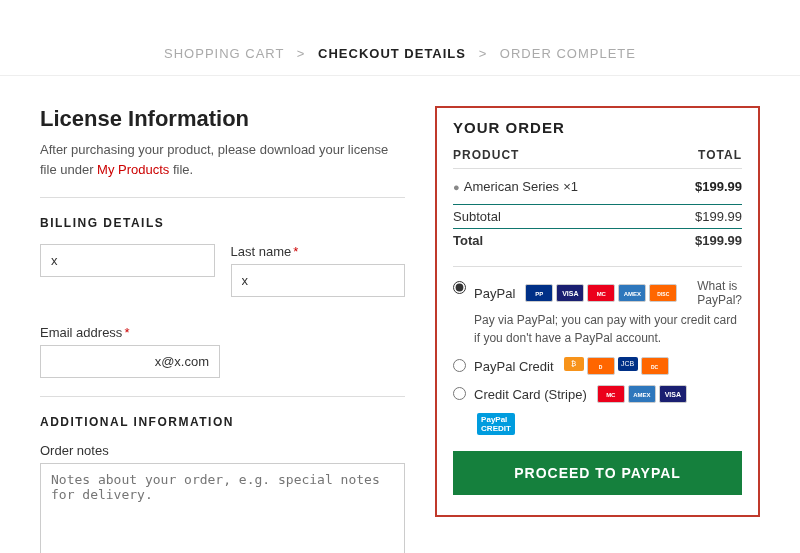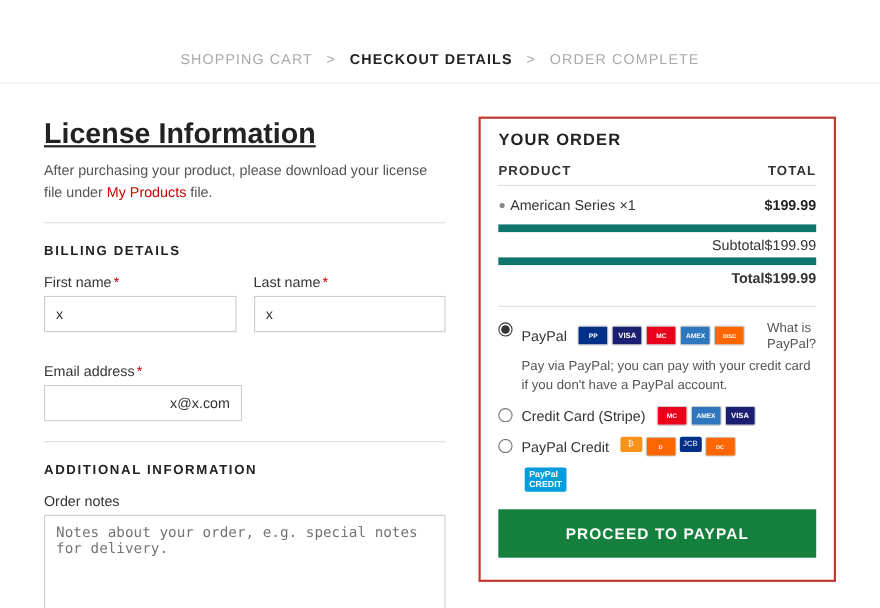--- a/index.html
+++ b/index.html
@@ -37,25 +37,24 @@
       max-width: 800px;
       margin: 0 auto;
     }
 
     
     .left-col {
       flex: 1.1;
     }
 
     .section-title-large {
-      font-size: 26px;
+      font-size: 22px;
       font-weight: bold;
       margin-bottom: 8px;
       color: #222;
-      text-decoration: underline;
     }
 
     .license-desc {
       font-size: 13px;
       color: #555;
       margin-bottom: 6px;
       line-height: 1.5;
     }
 
     .license-desc a {
@@ -161,24 +160,24 @@
       color: #333;
     }
 
     .order-item-price {
       font-weight: bold;
       color: #222;
     }
 
     .order-summary-row {
       display: flex;
-      justify-content: flex-end;
+      justify-content: space-between;
       font-size: 13px;
       padding: 4px 0;
-      border-top: 7px solid #0f766e;
+      border-top: 1px solid #0f766e;
     }
 
     .order-summary-row.total {
       font-weight: bold;
     }
 
     .payment-section {
       margin-top: 14px;
       border-top: 1px solid #ddd;
       padding-top: 12px;
@@ -321,23 +320,20 @@
       <a href="#">My Products</a>
       <span>file.</span>
     </p>
 
     <hr class="divider">
 
     <div class="section-title-small">BILLING DETAILS</div>
 
     <div class="form-row">
       <div class="form-group">
-        <label class="form-label">
-          <span>First name</span><span class="required">*</span>
-        </label>
         <input type="text" class="form-input" value="x" style="">
       </div>
       <div class="form-group">
         <label class="form-label">
           <span>Last name</span><span class="required">*</span>
         </label>
         <input type="text" class="form-input" value="x" style="">
       </div>
     </div>
 
@@ -401,42 +397,42 @@
               </span>
               <span class="what-paypal">What is PayPal?</span>
             </div>
             <div class="payment-desc">Pay via PayPal; you can pay with your credit card if you don't have a PayPal account.</div>
           </div>
         </div>
 
         <div class="payment-option">
           <input type="radio" name="payment" style="">
           <div class="payment-row-label">
-            <span>Credit Card (Stripe)</span>
-            <span class="card-icons">
-              <span class="card-icon mc">MC</span>
-              <span class="card-icon amex">AMEX</span>
-              <span class="card-icon visa">VISA</span>
-            </span>
-          </div>
-        </div>
-
-        <div class="payment-option">
-          <input type="radio" name="payment" style="">
-          <div class="payment-row-label">
             <span>PayPal Credit</span>
             <span class="card-icons">
               <span class="bitcoin-icon">₿</span>
               <span class="card-icon discover">D</span>
               <span class="jcb-icon">JCB</span>
               <span class="card-icon discover">DC</span>
             </span>
           </div>
         </div>
 
+        <div class="payment-option">
+          <input type="radio" name="payment" style="">
+          <div class="payment-row-label">
+            <span>Credit Card (Stripe)</span>
+            <span class="card-icons">
+              <span class="card-icon mc">MC</span>
+              <span class="card-icon amex">AMEX</span>
+              <span class="card-icon visa">VISA</span>
+            </span>
+          </div>
+        </div>
+
         <div style="margin-left: 24px; margin-bottom:8px;">
           <span class="paypal-credit-logo">PayPal<br>CREDIT</span>
         </div>
       </div>
 
       <button class="proceed-btn">PROCEED TO PAYPAL</button>
     </div>
   </div>
 </div>
 

